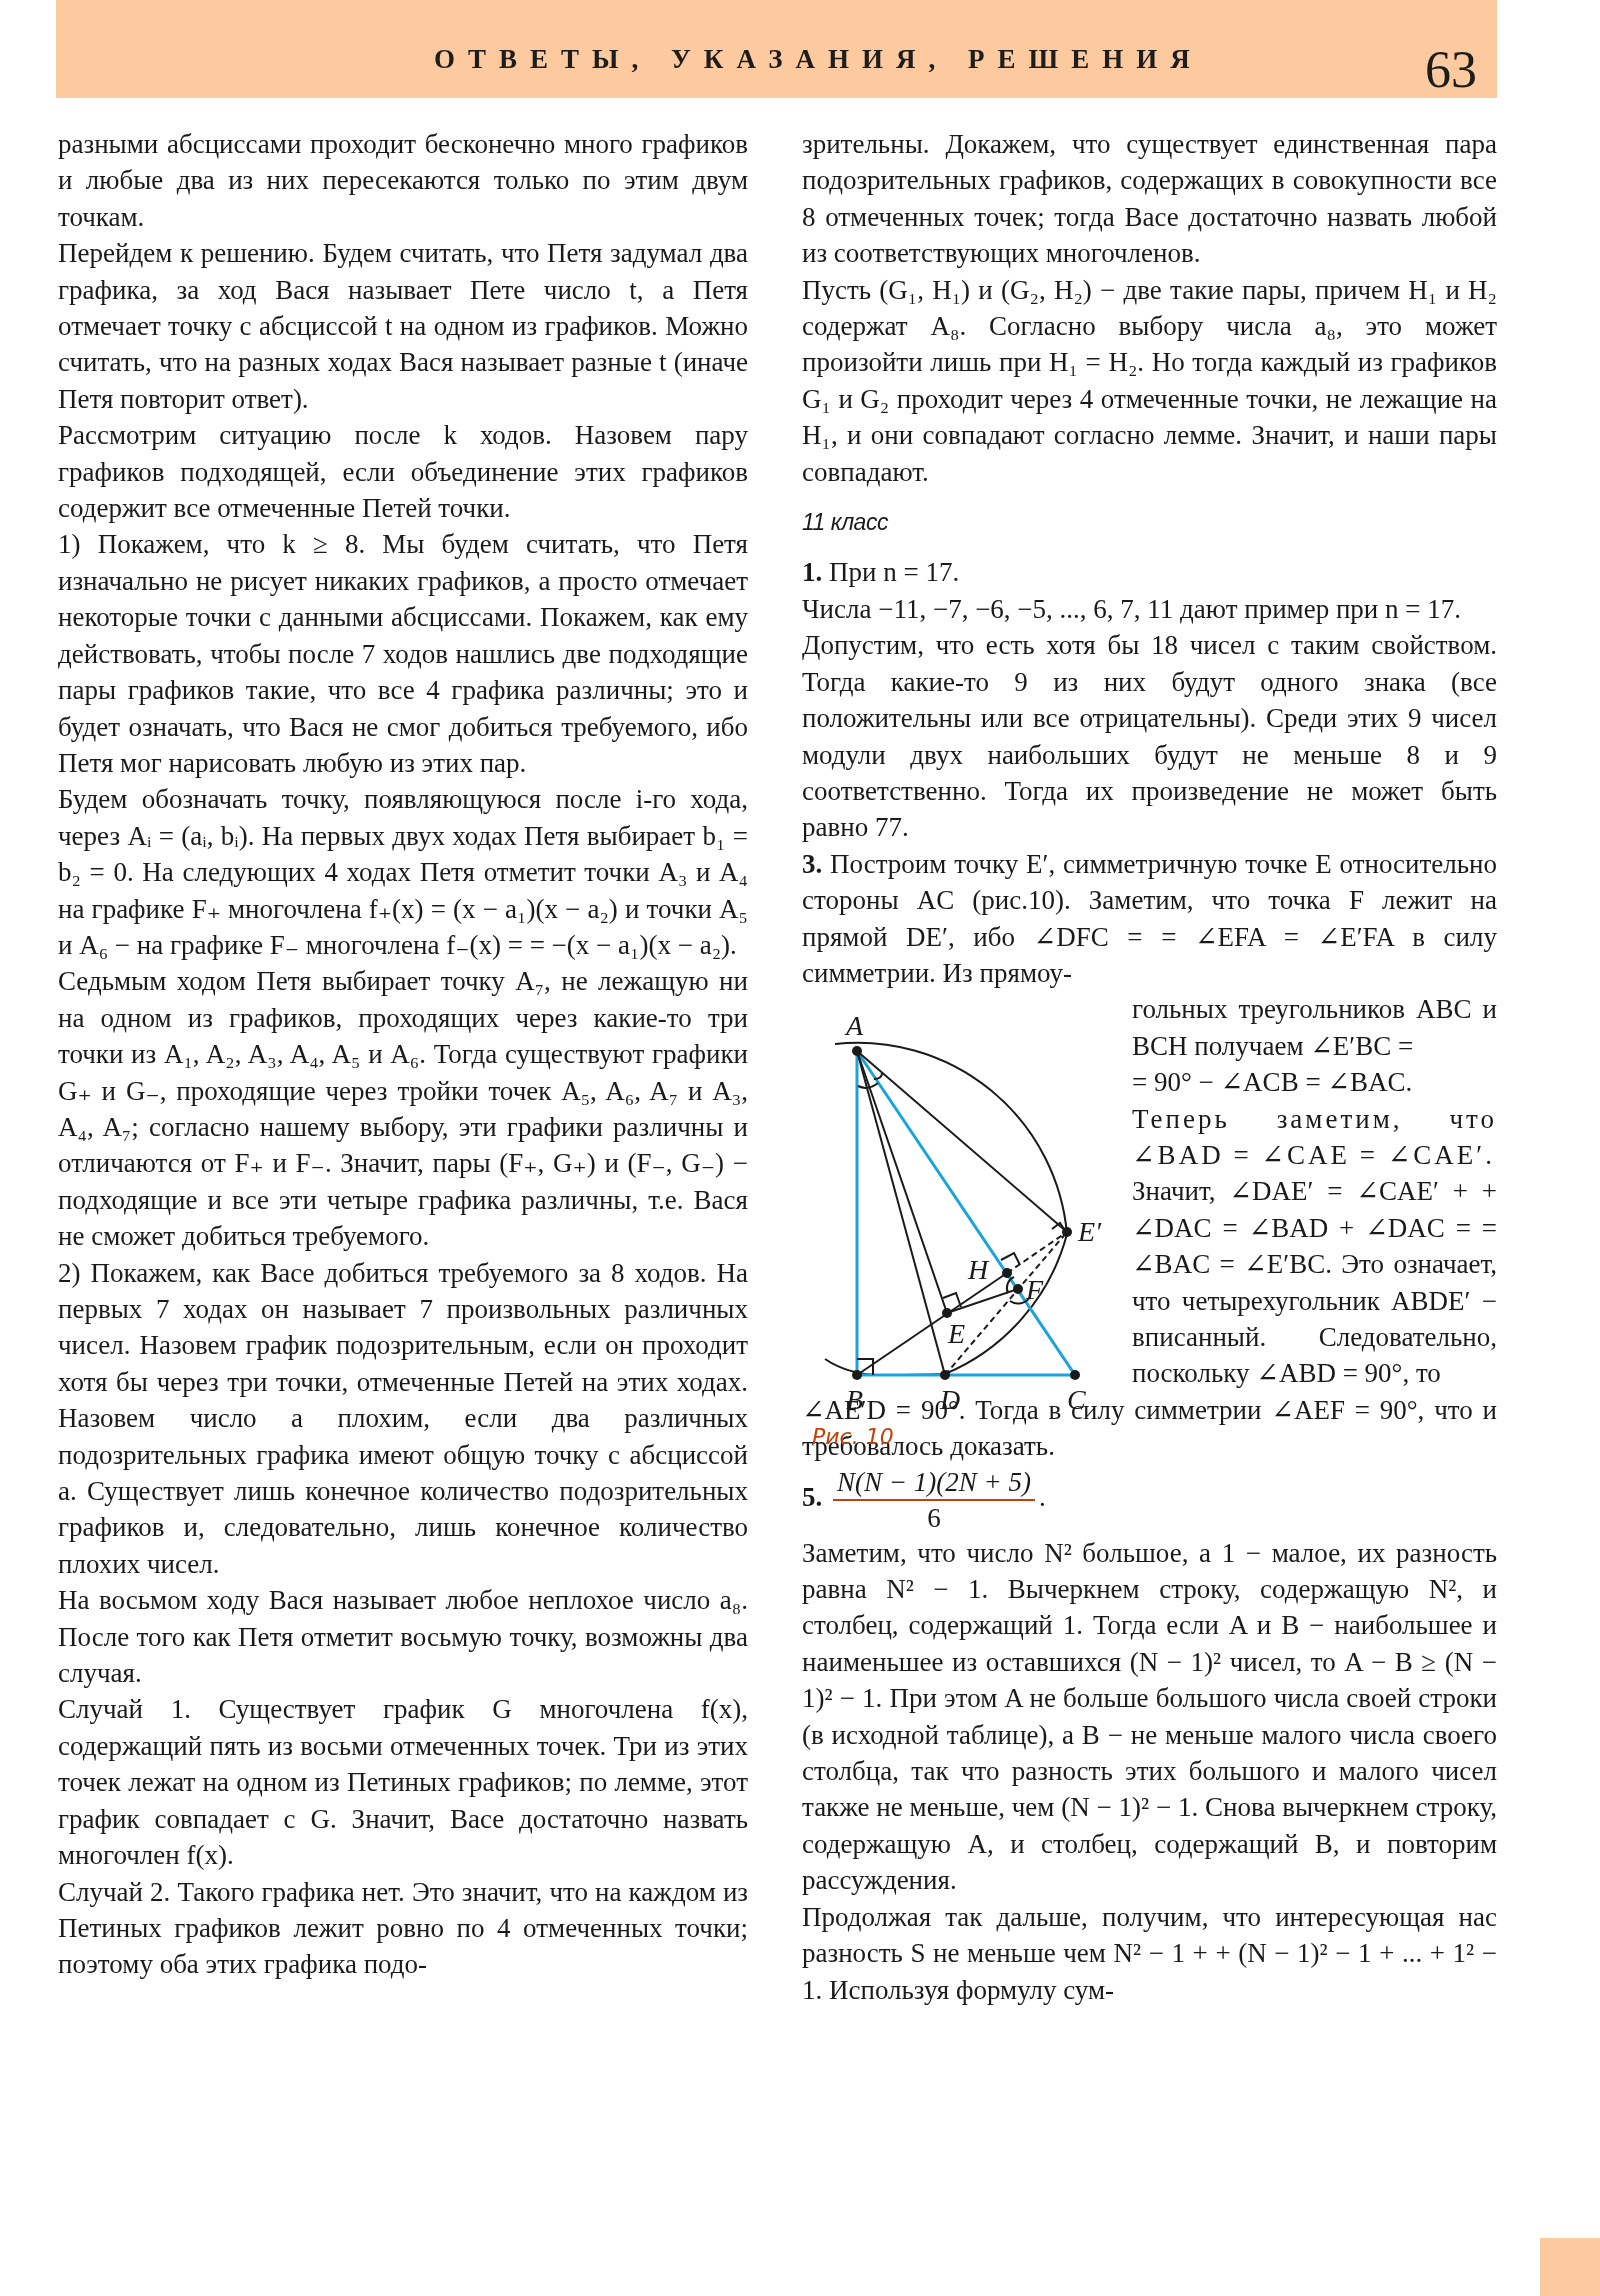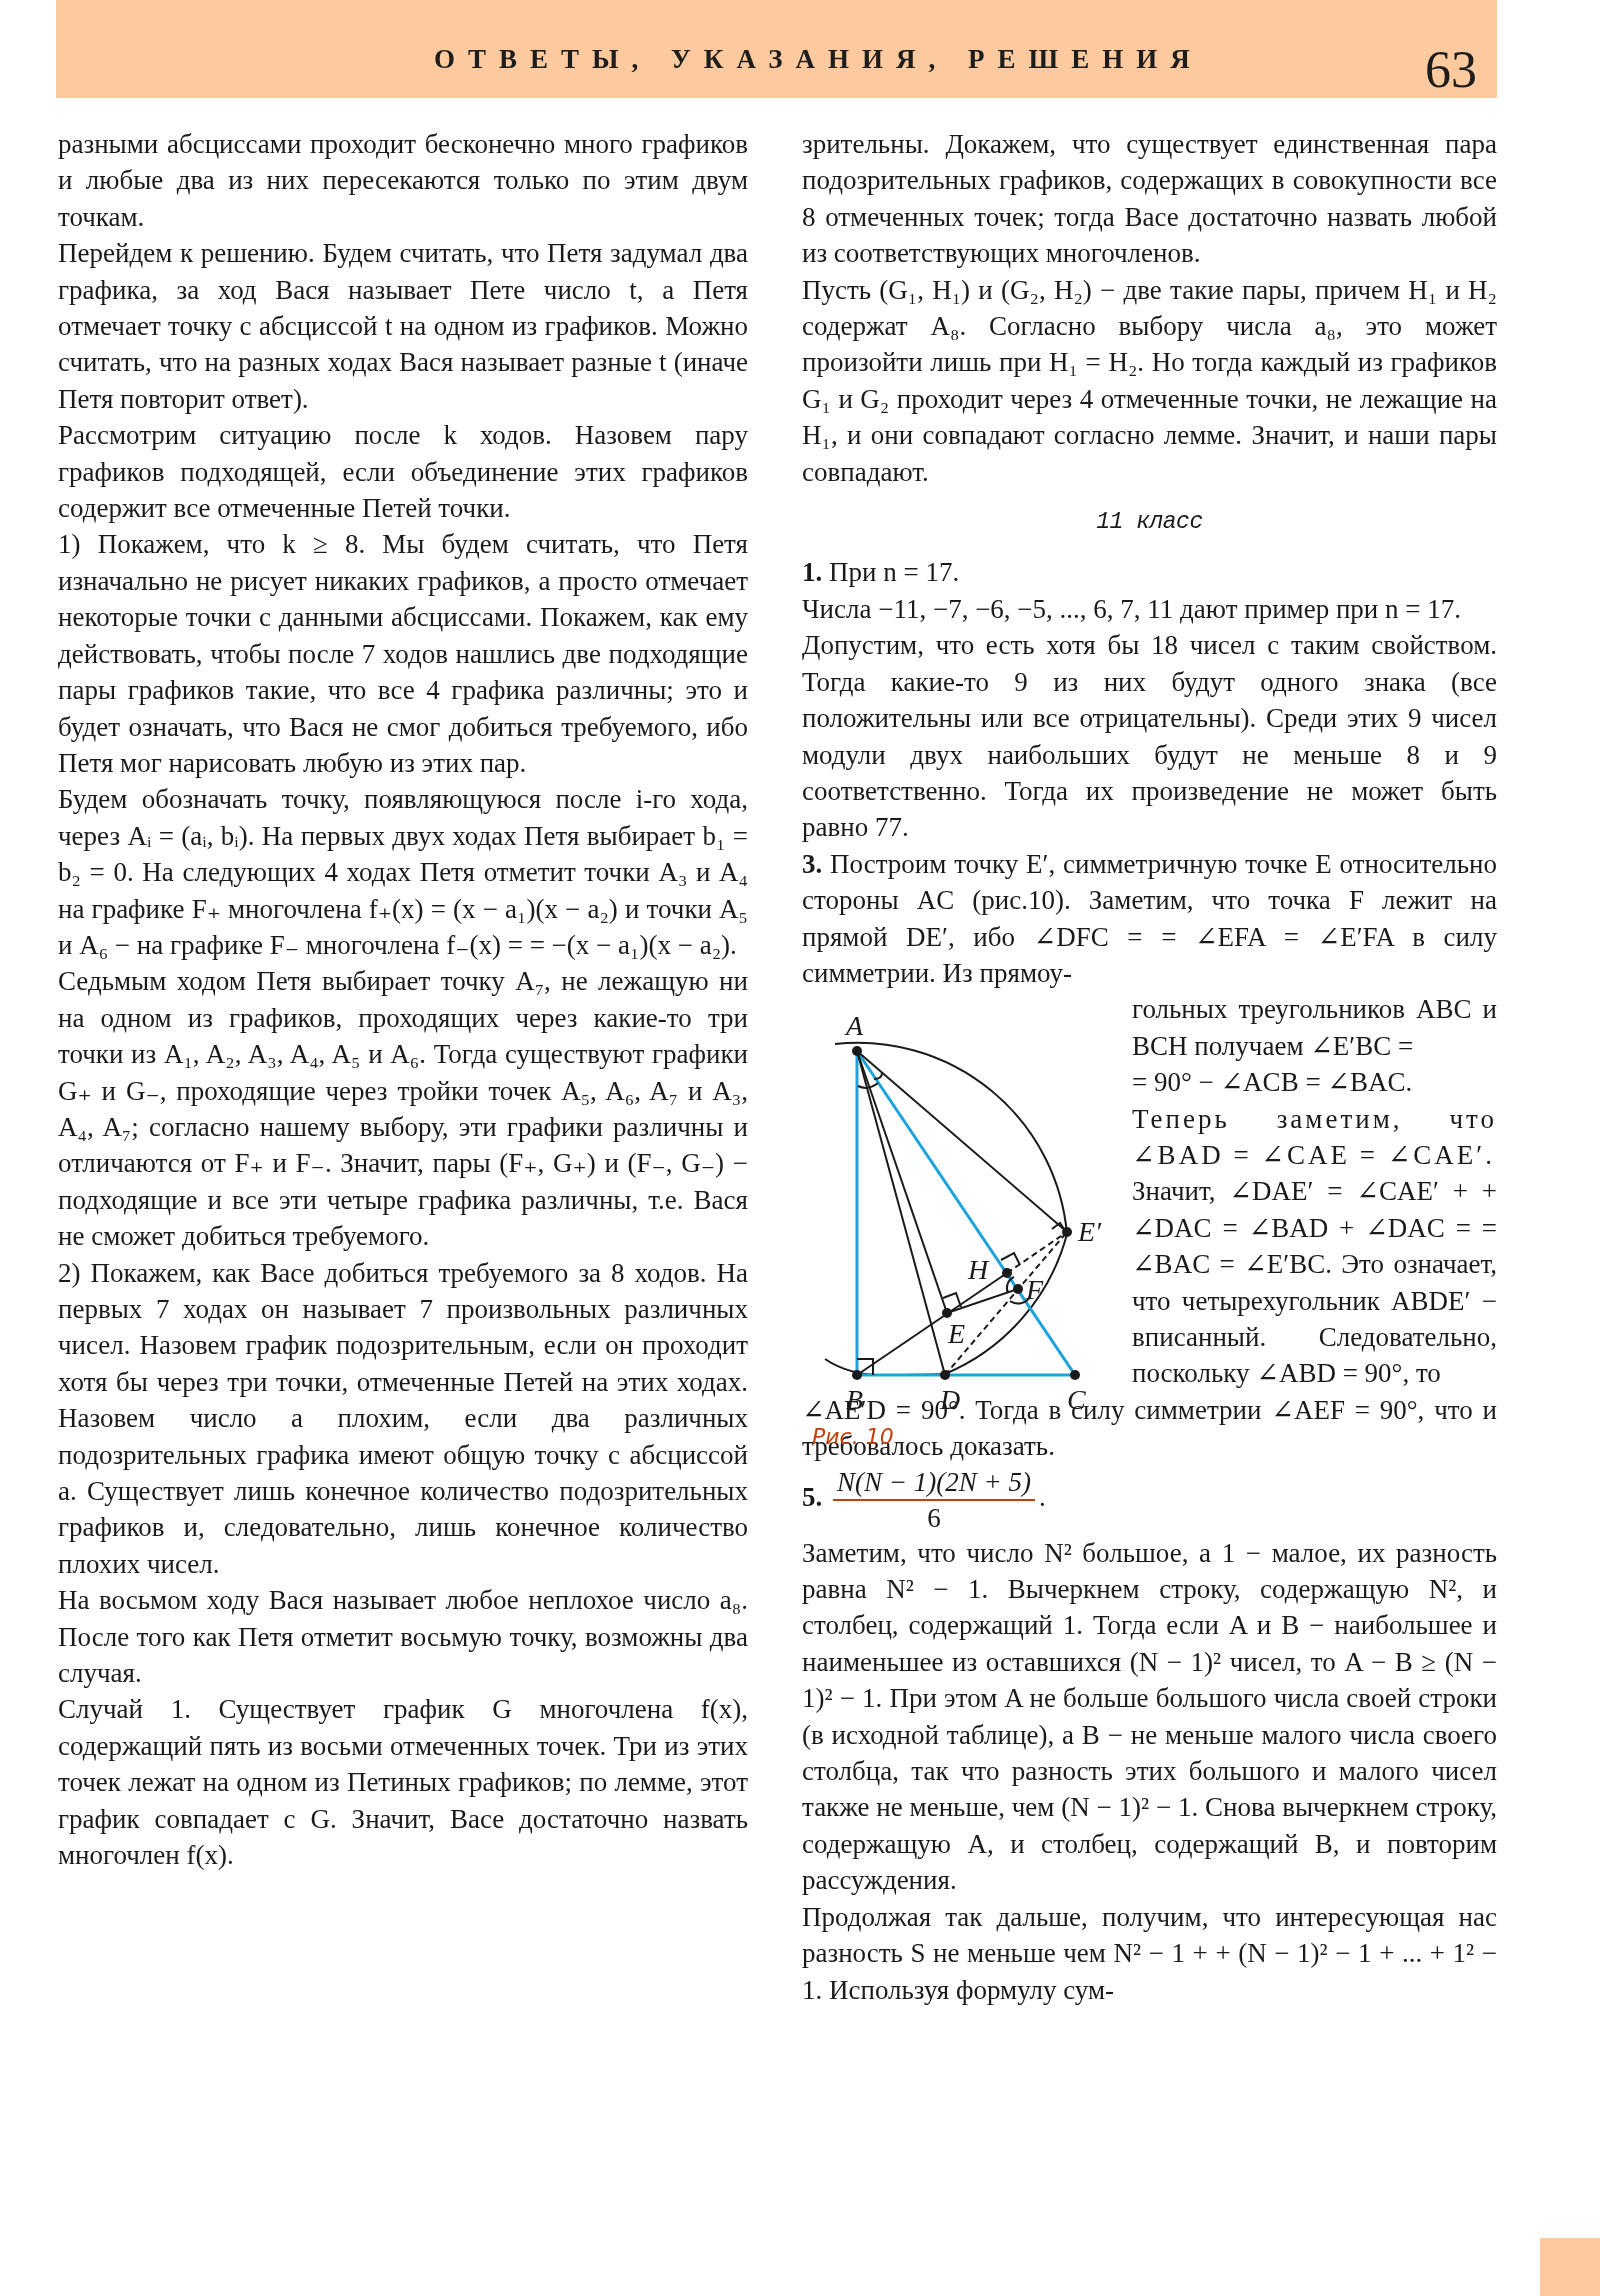--- a/index.html
+++ b/index.html
@@ -11,21 +11,21 @@
   .page-num { position:absolute; right:20px; top:40px; font-size:52px; color:#1d1d1d; }
   .corner-tab { position:absolute; left:1540px; top:2238px; width:60px; height:58px; background:#fcca9e; }
 
   .col { position:absolute; top:126px; font-size:27px; line-height:36.4px; text-align:justify; }
   .col-left { left:58px; width:690px; }
   .col-right { left:802px; width:695px; }
   .col p { margin:0; }
   .col i, .m { font-style:italic; }
   .b { font-weight:bold; }
 
-  .section-heading { text-align:center; font-family:Liberation Mono, monospace;
+  .section-heading { font-family:Liberation Sans, sans-serif;
                      font-style:italic; font-size:23px; margin:14px 0 14px 0 !important; letter-spacing:-0.5px; }
 
   .figure-wrap { position:relative; height:0; }
   .figure { position:absolute; left:-12px; top:0; width:340px; height:470px; }
   .fig-text { margin-left:330px !important; }
   .fig-text.sp { letter-spacing:3px; }
   .frac { display:inline-block; vertical-align:middle; text-align:center; margin:0 4px; }
   .frac .num { display:block; border-bottom:2px solid #c2410c; padding:0 4px; line-height:34px;text-align:center; }
   .frac .den { display:block; line-height:34px; }
 </style>
@@ -40,20 +40,21 @@
 <div class="col col-left">
   <p>разными абсциссами проходит бесконечно много графиков и любые два из них пересекаются только по этим двум точкам.</p>
   <p>Перейдем к решению. Будем считать, что Петя задумал два графика, за ход Вася называет Пете число t, а Петя отмечает точку с абсциссой t на одном из графиков. Можно считать, что на разных ходах Вася называет разные t (иначе Петя повторит ответ).</p>
   <p>Рассмотрим ситуацию после k ходов. Назовем пару графиков подходящей, если объединение этих графиков содержит все отмеченные Петей точки.</p>
   <p>1) Покажем, что k ≥ 8. Мы будем считать, что Петя изначально не рисует никаких графиков, а просто отмечает некоторые точки с данными абсциссами. Покажем, как ему действовать, чтобы после 7 ходов нашлись две подходящие пары графиков такие, что все 4 графика различны; это и будет означать, что Вася не смог добиться требуемого, ибо Петя мог нарисовать любую из этих пар.</p>
   <p>Будем обозначать точку, появляющуюся после i-го хода, через Aᵢ = (aᵢ, bᵢ). На первых двух ходах Петя выбирает b₁ = b₂ = 0. На следующих 4 ходах Петя отметит точки A₃ и A₄ на графике F₊ многочлена f₊(x) = (x − a₁)(x − a₂) и точки A₅ и A₆ − на графике F₋ многочлена f₋(x) = = −(x − a₁)(x − a₂).</p>
   <p>Седьмым ходом Петя выбирает точку A₇, не лежащую ни на одном из графиков, проходящих через какие-то три точки из A₁, A₂, A₃, A₄, A₅ и A₆. Тогда существуют графики G₊ и G₋, проходящие через тройки точек A₅, A₆, A₇ и A₃, A₄, A₇; согласно нашему выбору, эти графики различны и отличаются от F₊ и F₋. Значит, пары (F₊, G₊) и (F₋, G₋) − подходящие и все эти четыре графика различны, т.е. Вася не сможет добиться требуемого.</p>
   <p>2) Покажем, как Васе добиться требуемого за 8 ходов. На первых 7 ходах он называет 7 произвольных различных чисел. Назовем график подозрительным, если он проходит хотя бы через три точки, отмеченные Петей на этих ходах. Назовем число a плохим, если два различных подозрительных графика имеют общую точку с абсциссой a. Существует лишь конечное количество подозрительных графиков и, следовательно, лишь конечное количество плохих чисел.</p>
   <p>На восьмом ходу Вася называет любое неплохое число a₈. После того как Петя отметит восьмую точку, возможны два случая.</p>
   <p>Случай 1. Существует график G многочлена f(x), содержащий пять из восьми отмеченных точек. Три из этих точек лежат на одном из Петиных графиков; по лемме, этот график совпадает с G. Значит, Васе достаточно назвать многочлен f(x).</p>
+  <p>Случай 2. Такого графика нет. Это значит, что на каждом из Петиных графиков лежит ровно по 4 отмеченных точки; поэтому оба этих графика подо-</p>
 </div>
 
 <div class="col col-right">
   <p>зрительны. Докажем, что существует единственная пара подозрительных графиков, содержащих в совокупности все 8 отмеченных точек; тогда Васе достаточно назвать любой из соответствующих многочленов.</p>
   <p>Пусть (G₁, H₁) и (G₂, H₂) − две такие пары, причем H₁ и H₂ содержат A₈. Согласно выбору числа a₈, это может произойти лишь при H₁ = H₂. Но тогда каждый из графиков G₁ и G₂ проходит через 4 отмеченные точки, не лежащие на H₁, и они совпадают согласно лемме. Значит, и наши пары совпадают.</p>
 
   <p class="section-heading">11 класс</p>
 
   <p>
     <span class="b">1.</span>

